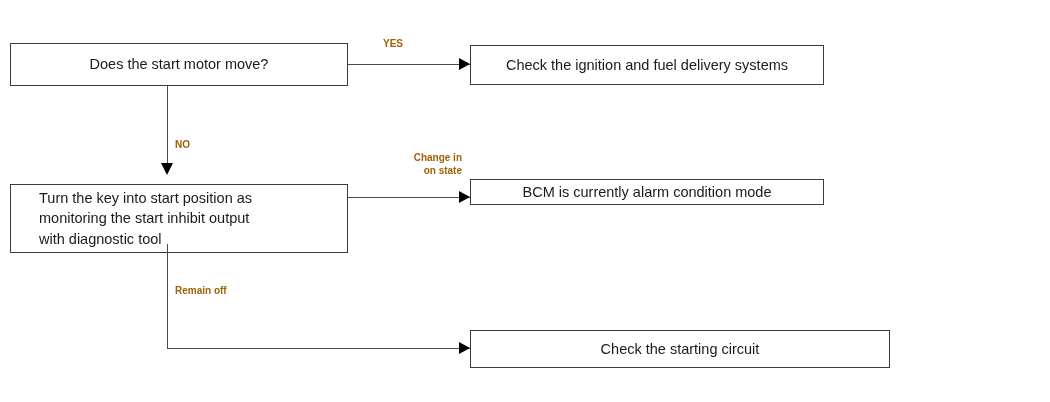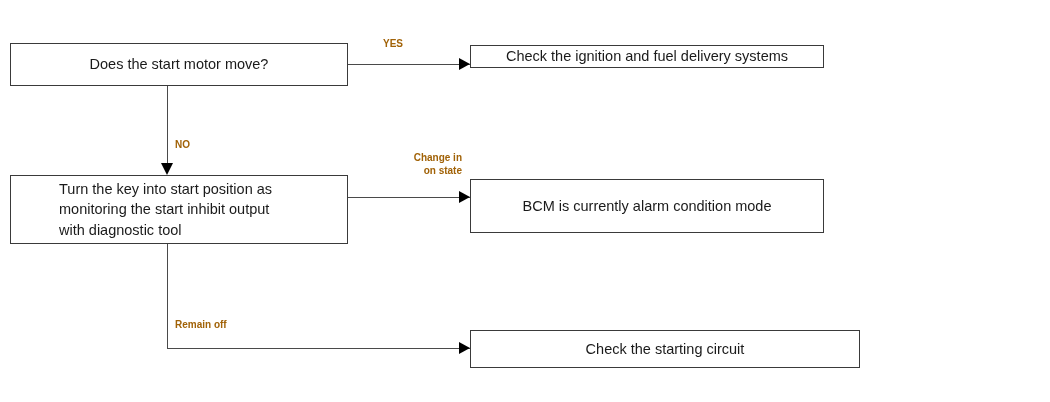--- a/index.html
+++ b/index.html
@@ -29,24 +29,24 @@
   .node .node-text {
     display: block;
     width: 100%;
     white-space: pre-line;
   }
   .node.center .node-text { text-align: center; }
   .node.left .node-text { text-align: left; padding-left: 28px; }
 
   
   #node-start-motor   { left: 10px;  top: 43px;  width: 338px; height: 43px; }
-  #node-ignition-fuel { left: 470px; top: 45px;  width: 354px; height: 23px; }
-  #node-turn-key      { left: 10px;  top: 175px; width: 338px; height: 69px; padding-left: 20px; }
-  #node-bcm-alarm     { left: 470px; top: 179px; width: 354px; height: 54px; }
-  #node-start-circuit { left: 470px; top: 330px; width: 390px; height: 38px; }
+  #node-ignition-fuel { left: 470px; top: 45px;  width: 354px; height: 40px; }
+  #node-turn-key      { left: 10px;  top: 184px; width: 338px; height: 69px; }
+  #node-bcm-alarm     { left: 470px; top: 179px; width: 354px; height: 26px; }
+  #node-start-circuit { left: 470px; top: 330px; width: 420px; height: 38px; }
 
   
   .hline {
     position: absolute;
     height: 0;
     border-top: 1px solid #4a4a4a;
   }
   .vline {
     position: absolute;
     width: 0;
@@ -74,21 +74,21 @@
     font-weight: bold;
     color: #a16207;
     line-height: 1.25;
     white-space: pre-line;
   }
   .edge-label.center { text-align: right; }
 
   #edge-yes           { left: 383px; top: 38px;  }
   #edge-no            { left: 175px; top: 113px; margin-top: 26px; }
   #edge-change-state  { left: 362px; top: 152px; width: 100px; }
-  #edge-remain-off    { left: 175px; top: 285px; margin-top: 34px; }
+  #edge-remain-off    { left: 175px; top: 285px; }
 
   
   #conn-yes-line      { left: 348px; top: 64px;  width: 122px; }
   #conn-yes-arrow     { left: 459px; top: 58px;  }
 
   #conn-no-line       { left: 167px; top: 86px;  height: 78px; }
   #conn-no-arrow      { left: 161px; top: 163px; }
 
   #conn-change-line   { left: 348px; top: 197px; width: 122px; }
   #conn-change-arrow  { left: 459px; top: 191px; }

